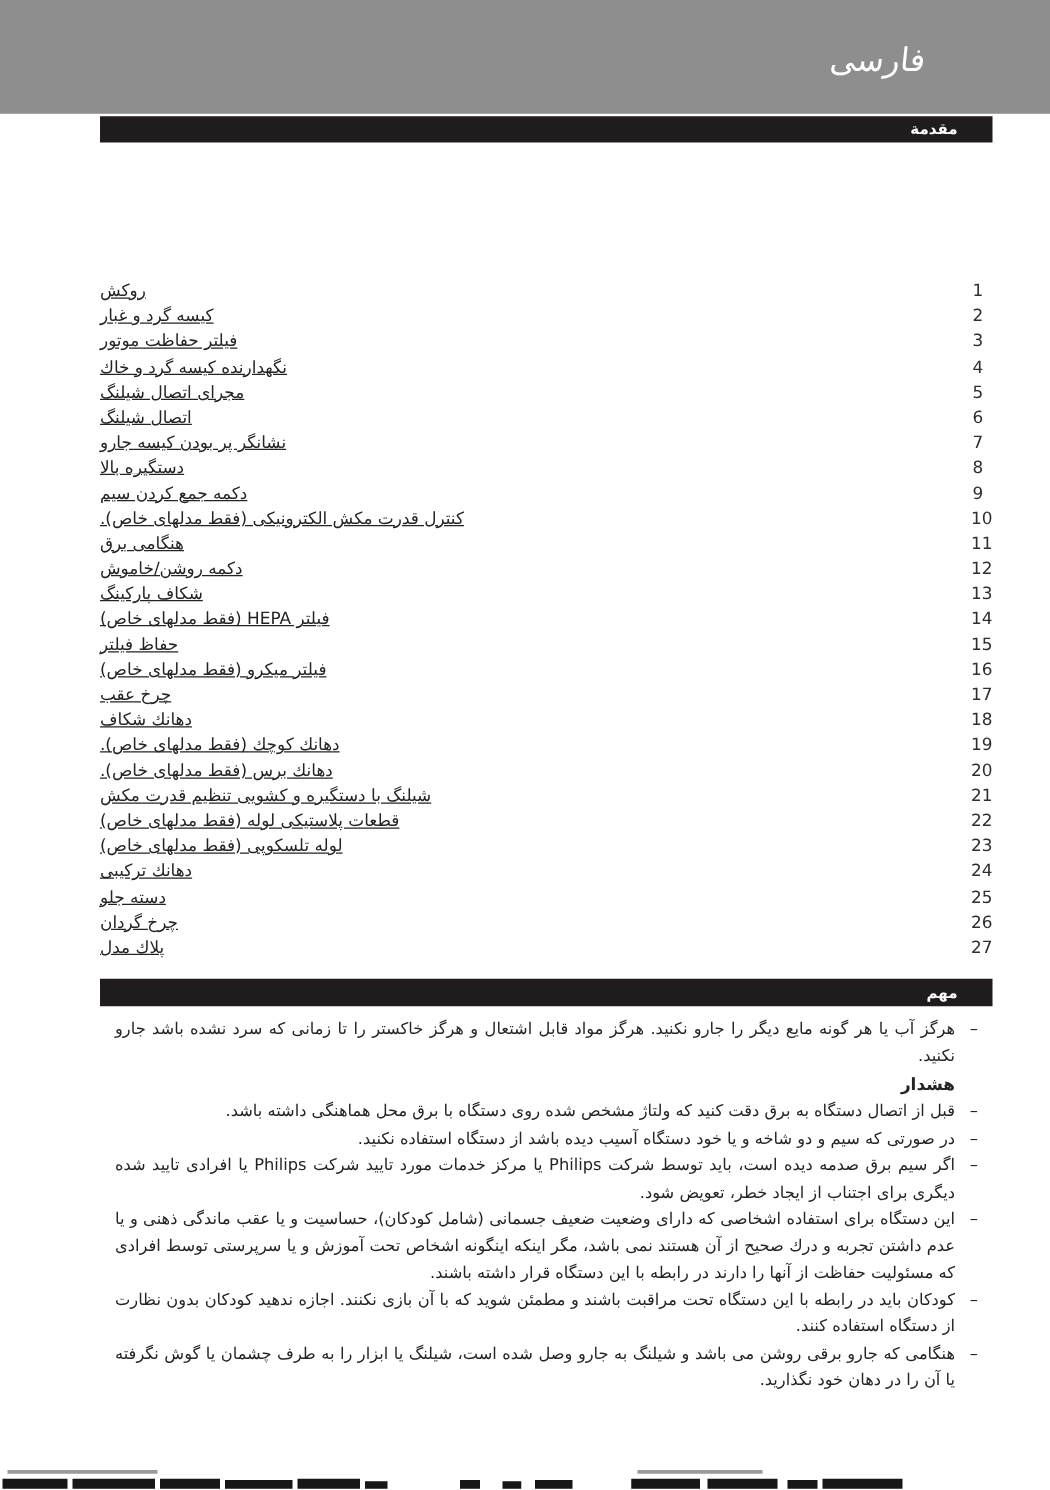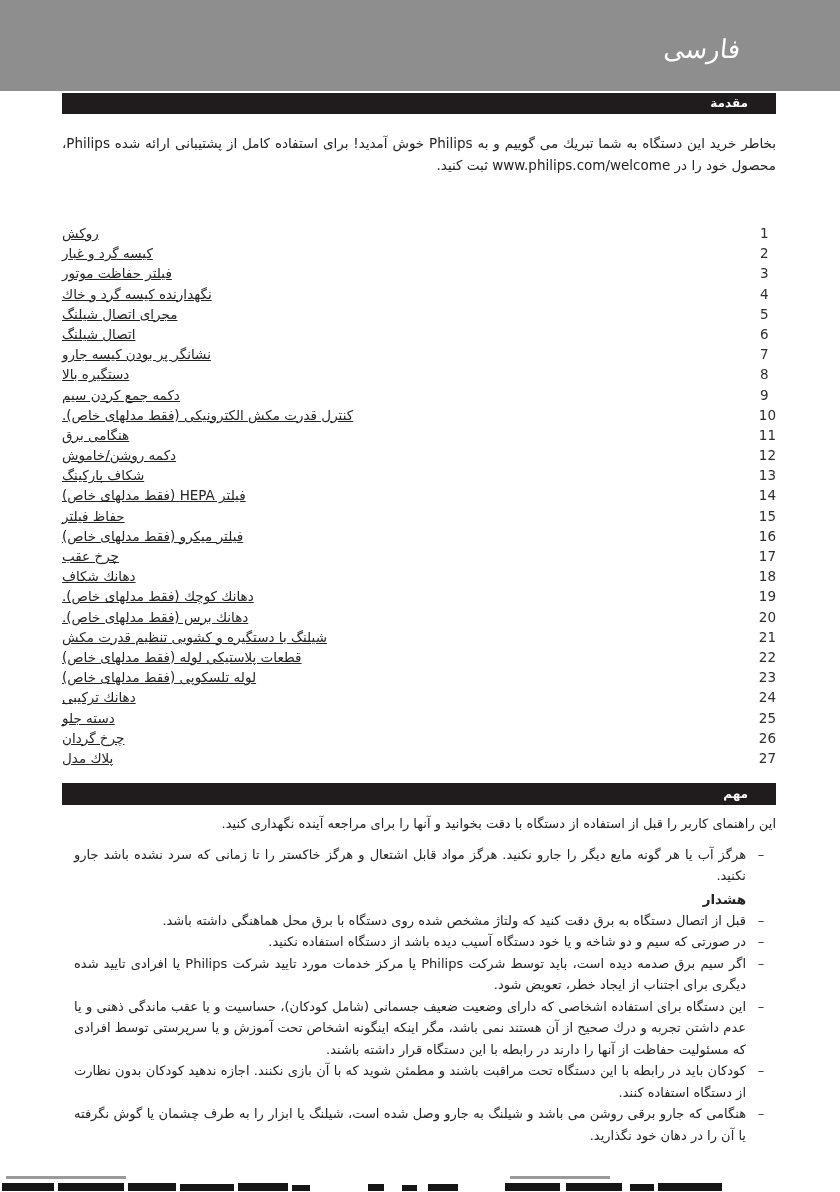--- a/index.html
+++ b/index.html
@@ -4,21 +4,21 @@
 <style>
   html,body{margin:0;padding:0;background:#ffffff;}
   .page{
     position:relative;width:840px;height:1192px;overflow:hidden;background:#ffffff;
     font-family:"DejaVu Sans",sans-serif;color:#242424;
   }
   
   .lang-bar{position:absolute;top:0;left:0;width:840px;height:91px;background:#8e8e8e;}
   .lang-label{position:absolute;top:36px;right:100px;color:#ffffff;font-size:26px;line-height:1;transform:skewX(-6deg);}
   
-  .content{position:absolute;left:62px;top:0;width:714px;height:920px;direction:rtl;}
+  .content{position:absolute;left:80px;top:0;width:714px;height:920px;direction:rtl;}
   .bar{
     position:absolute;left:0;right:0;height:22px;background:#201c1d;color:#ffffff;
     font-size:12px;font-weight:bold;line-height:22px;padding-right:28px;box-sizing:border-box;
   }
   .bar-intro{top:93px;height:21px;line-height:21px;}
   .bar-overview{top:188px;}
   .bar-important{top:783px;}
   .intro-text{
     position:absolute;top:132px;left:0;right:0;margin:0;
     font-size:13.5px;line-height:22px;text-align:justify;
@@ -49,21 +49,20 @@
   <div class="lang-bar">
     <span class="lang-label">فارسی</span>
   </div>
 
   <div class="content">
 
     <div class="bar bar-intro">
       <span>مقدمة</span>
     </div>
 
-    <p class="intro-text">بخاطر خرید این دستگاه به شما تبریك می گوییم و به Philips خوش آمدید! برای استفاده كامل از پشتیبانی ارائه شده Philips، محصول خود را در www.philips.com/welcome ثبت كنید.</p>
 
 
     <div class="parts">
 
         <div class="part-row">
           <span class="part-num">1</span>
           <span class="part-label">روكش</span>
         </div>
 
         <div class="part-row">
@@ -195,21 +194,20 @@
           <span class="part-num">27</span>
           <span class="part-label">پلاك مدل</span>
         </div>
       </div>
 
     <div class="bar bar-important">
       <span>مهم</span>
     </div>
 
     <div class="important">
-      <p class="note">این راهنمای كاربر را قبل از استفاده از دستگاه با دقت بخوانید و آنها را برای مراجعه آینده نگهداری كنید.</p>
 
       <div>
 
           <div class="bullet">
             <span class="dash">–</span>
             <div class="btext">هرگز آب یا هر گونه مایع دیگر را جارو نكنید. هرگز مواد قابل اشتعال و هرگز خاكستر را تا زمانی كه سرد نشده باشد جارو نكنید.</div>
           </div>
         </div>
 
       <h3 class="subhead warning">هشدار</h3>

